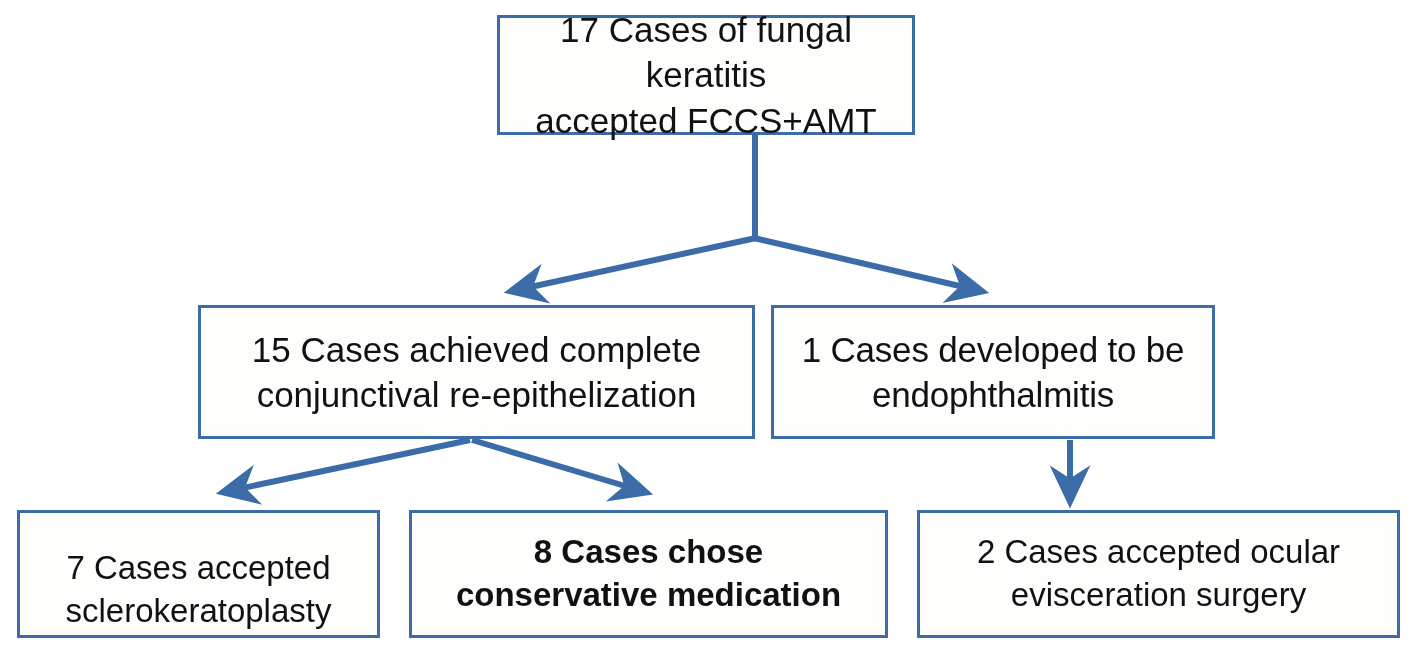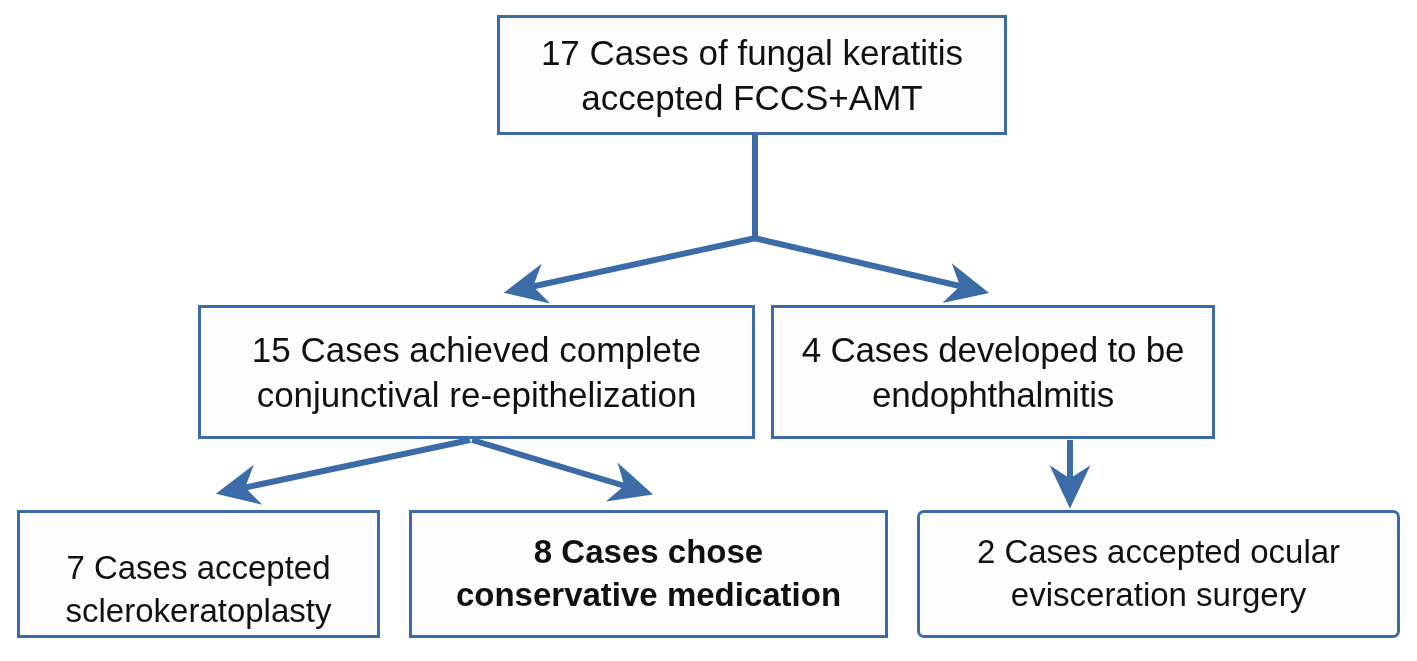--- a/index.html
+++ b/index.html
@@ -44,21 +44,21 @@
   .node-text {
     display: block;
     width: 100%;
     white-space: pre-line;
   }
 
   
   #node-root {
     left: 497px;
     top: 15px;
-    width: 510px;
+    width: 418px;
     height: 120px;
     font-size: 35px;
   }
 
   
   #node-reepi {
     left: 198px;
     top: 305px;
     width: 557px;
     height: 134px;
@@ -88,21 +88,20 @@
     height: 128px;
     font-size: 33px;
     font-weight: bold;
   }
   #node-evisc {
     left: 917px;
     top: 510px;
     width: 483px;
     height: 128px;
     font-size: 33px;
-    border-radius: 7px;
   }
   
   #node-endoph .node-text { letter-spacing: -0.2px; }
 </style>
 </head>
 <body>
 
 <div id="canvas">
 
   <svg class="flow-svg" viewBox="0 0 1417 661">
@@ -134,21 +133,21 @@
     <span class="node-text">17 Cases of fungal keratitis
 accepted FCCS+AMT</span>
   </div>
 
   <div class="node" id="node-reepi">
     <span class="node-text">15 Cases achieved complete
 conjunctival re-epithelization</span>
   </div>
 
   <div class="node" id="node-endoph">
-    <span class="node-text">4 Cases developed to be
+    <span class="node-text">1 Cases developed to be
 endophthalmitis</span>
   </div>
 
   <div class="node" id="node-sclero">
     <span class="node-text">7 Cases accepted
 sclerokeratoplasty</span>
   </div>
 
   <div class="node" id="node-conserv">
     <span class="node-text">8 Cases chose

